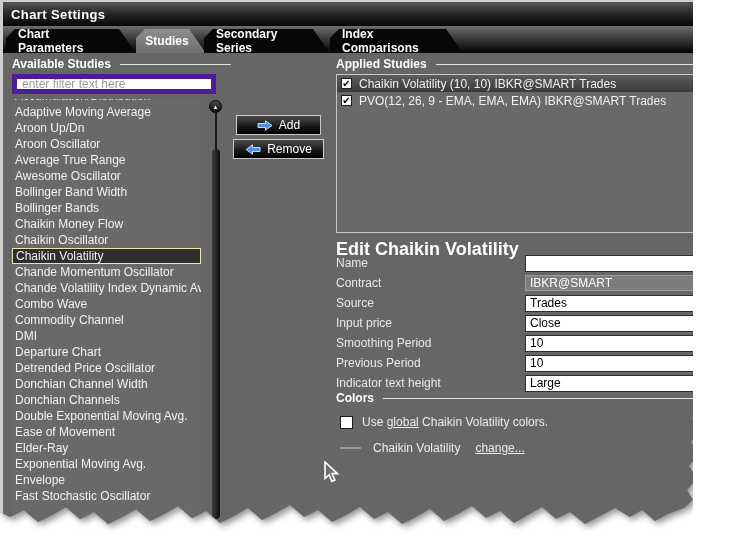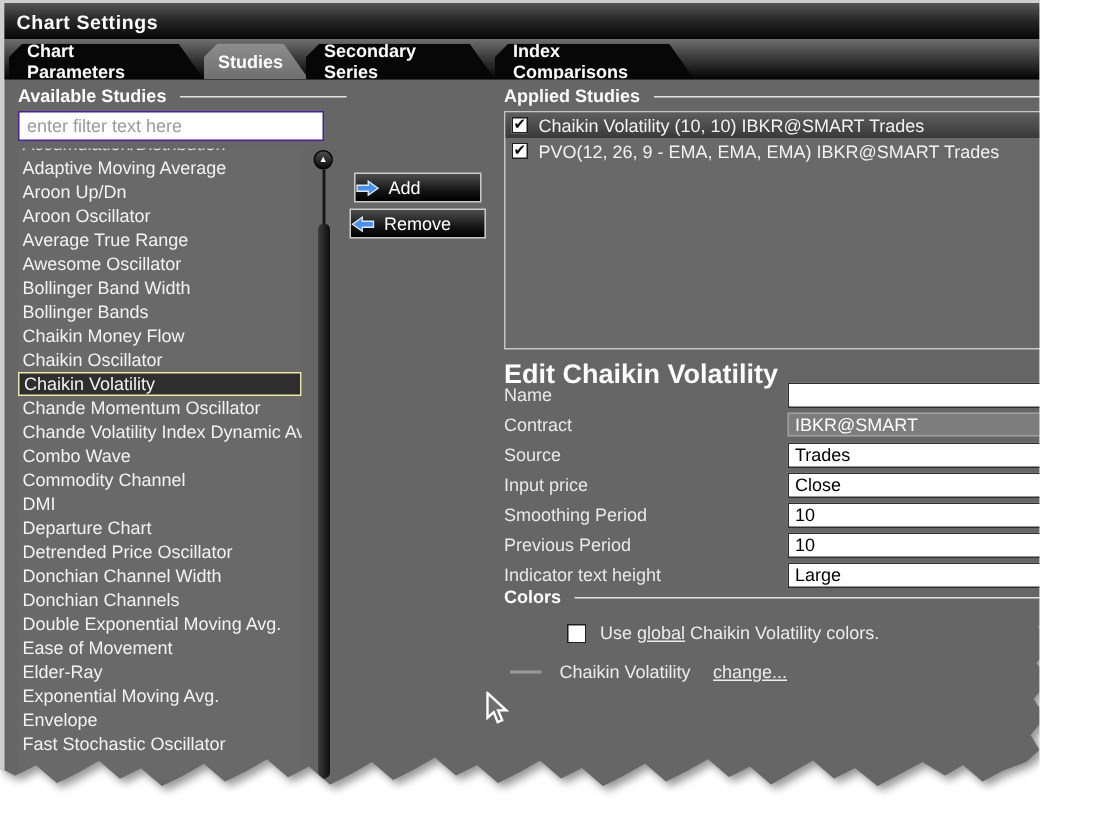--- a/index.html
+++ b/index.html
@@ -53,21 +53,21 @@
 
   .sec-header { position:absolute; display:flex; align-items:center; color:#ffffff;
     font-weight:bold; font-size:12px; }
   .sec-header .rule { flex:1; height:1px; background:#e3e3e3; margin-left:9px; }
 
   .avail-header { left:12px; top:57px; width:219px; }
   .applied-header { left:336px; top:57px; width:372px; }
   .colors-header { left:336px; top:391px; width:377px; }
 
   .filter { position:absolute; left:12px; top:74px; width:204px; height:20px;
-    background:#fff; border:1px solid #4c1d95; color:#111; font-size:12px; padding:0 5px;
+    background:#fff; border:5px solid #4c1d95; color:#111; font-size:12px; padding:0 5px;
     font-family:"Liberation Sans", sans-serif; }
   .filter::placeholder { color:#9b9b9b; opacity:1; }
 
   .list { position:absolute; left:12px; top:99px; width:189px; height:421px; background:#696969; }
   .li { height:16px; line-height:16px; color:#f2f2f2; font-size:12px; padding:0 3px;
     white-space:nowrap; overflow:hidden; cursor:default; }
   .li-clip { height:5px; overflow:hidden; }
   .li-clip .li { margin-top:-11px; color:#e4e4e4; }
   .li.sel { background:#2e2e2e; border:1px solid #efe6ac; line-height:14px; }
 
@@ -75,21 +75,21 @@
   .sb-btn { position:absolute; left:0; top:1px; width:13px; height:13px; border-radius:50%;
     background:linear-gradient(180deg,#4c4c4c,#0d0d0d); border:1px solid #060606;
     color:#fff; font-size:6px; display:flex; align-items:center; justify-content:center; }
   .sb-track { position:absolute; left:6px; top:14px; width:2px; height:406px; background:#181818; }
   .sb-thumb { position:absolute; left:3px; top:50px; width:8px; height:370px;
     background:linear-gradient(90deg,#3e3e3e,#0c0c0c); border-radius:4px; }
 
   .pillbtn { position:absolute; height:20px; border-radius:0;
     background:linear-gradient(180deg,#4d4d4d 0%, #161616 60%, #000 100%);
     border:1px solid #c9c9c9; color:#fff; font-size:12px;
-    display:flex; align-items:center; gap:6px; cursor:default;
+    display:flex; align-items:center; justify-content:center; gap:6px; cursor:default;
     font-family:"Liberation Sans", sans-serif; }
   .addbtn { left:236px; top:115px; width:85px; }
   .rembtn { left:233px; top:139px; width:91px; }
 
   .applied-box { position:absolute; left:336px; top:74px; width:398px; height:159px;
     border:1px solid #c6c6c6; background:#696969; }
   .arow { height:17px; display:flex; align-items:center; gap:7px; padding-left:4px;
     color:#f2f2f2; font-size:12px; white-space:nowrap; cursor:default; }
   .arow.sel { background:linear-gradient(180deg,#5e5e5e,#393939); }
 
@@ -106,21 +106,21 @@
   .txt { width:191px; height:17px; background:#fff; border:1px solid #2e2e2e; color:#000;
     font-size:12px; padding:0 4px; font-family:"Liberation Sans", sans-serif; }
   .ro { width:191px; height:16px; background:#7d7d7d; border:1px solid #9e9e9e; color:#fff;
     font-size:12px; padding:0 4px; line-height:14px; }
   .dd { width:191px; height:17px; background:#fff; border:1px solid #2e2e2e; color:#000;
     font-size:12px; padding:0 4px; display:flex; align-items:center; justify-content:space-between;
     cursor:default; }
   .dd .arr { font-size:9px; color:#000; }
 
   .use-global-row { position:absolute; left:340px; top:415px; display:flex; align-items:center;
-    gap:9px; color:#ececec; font-size:12px;margin-left:38px; }
+    gap:9px; color:#ececec; font-size:12px; }
   .use-global-row .lnk { text-decoration:underline; }
   .swatch-row { position:absolute; left:340px; top:441px; display:flex; align-items:center;
     color:#ececec; font-size:12px; }
   .swatch { width:21px; height:2px; margin-right:12px; }
   .change-lnk { text-decoration:underline; margin-left:15px; cursor:default; }
 
   .cursor { position:absolute; left:324px; top:461px; }
 </style>
 </head>
 <body>

